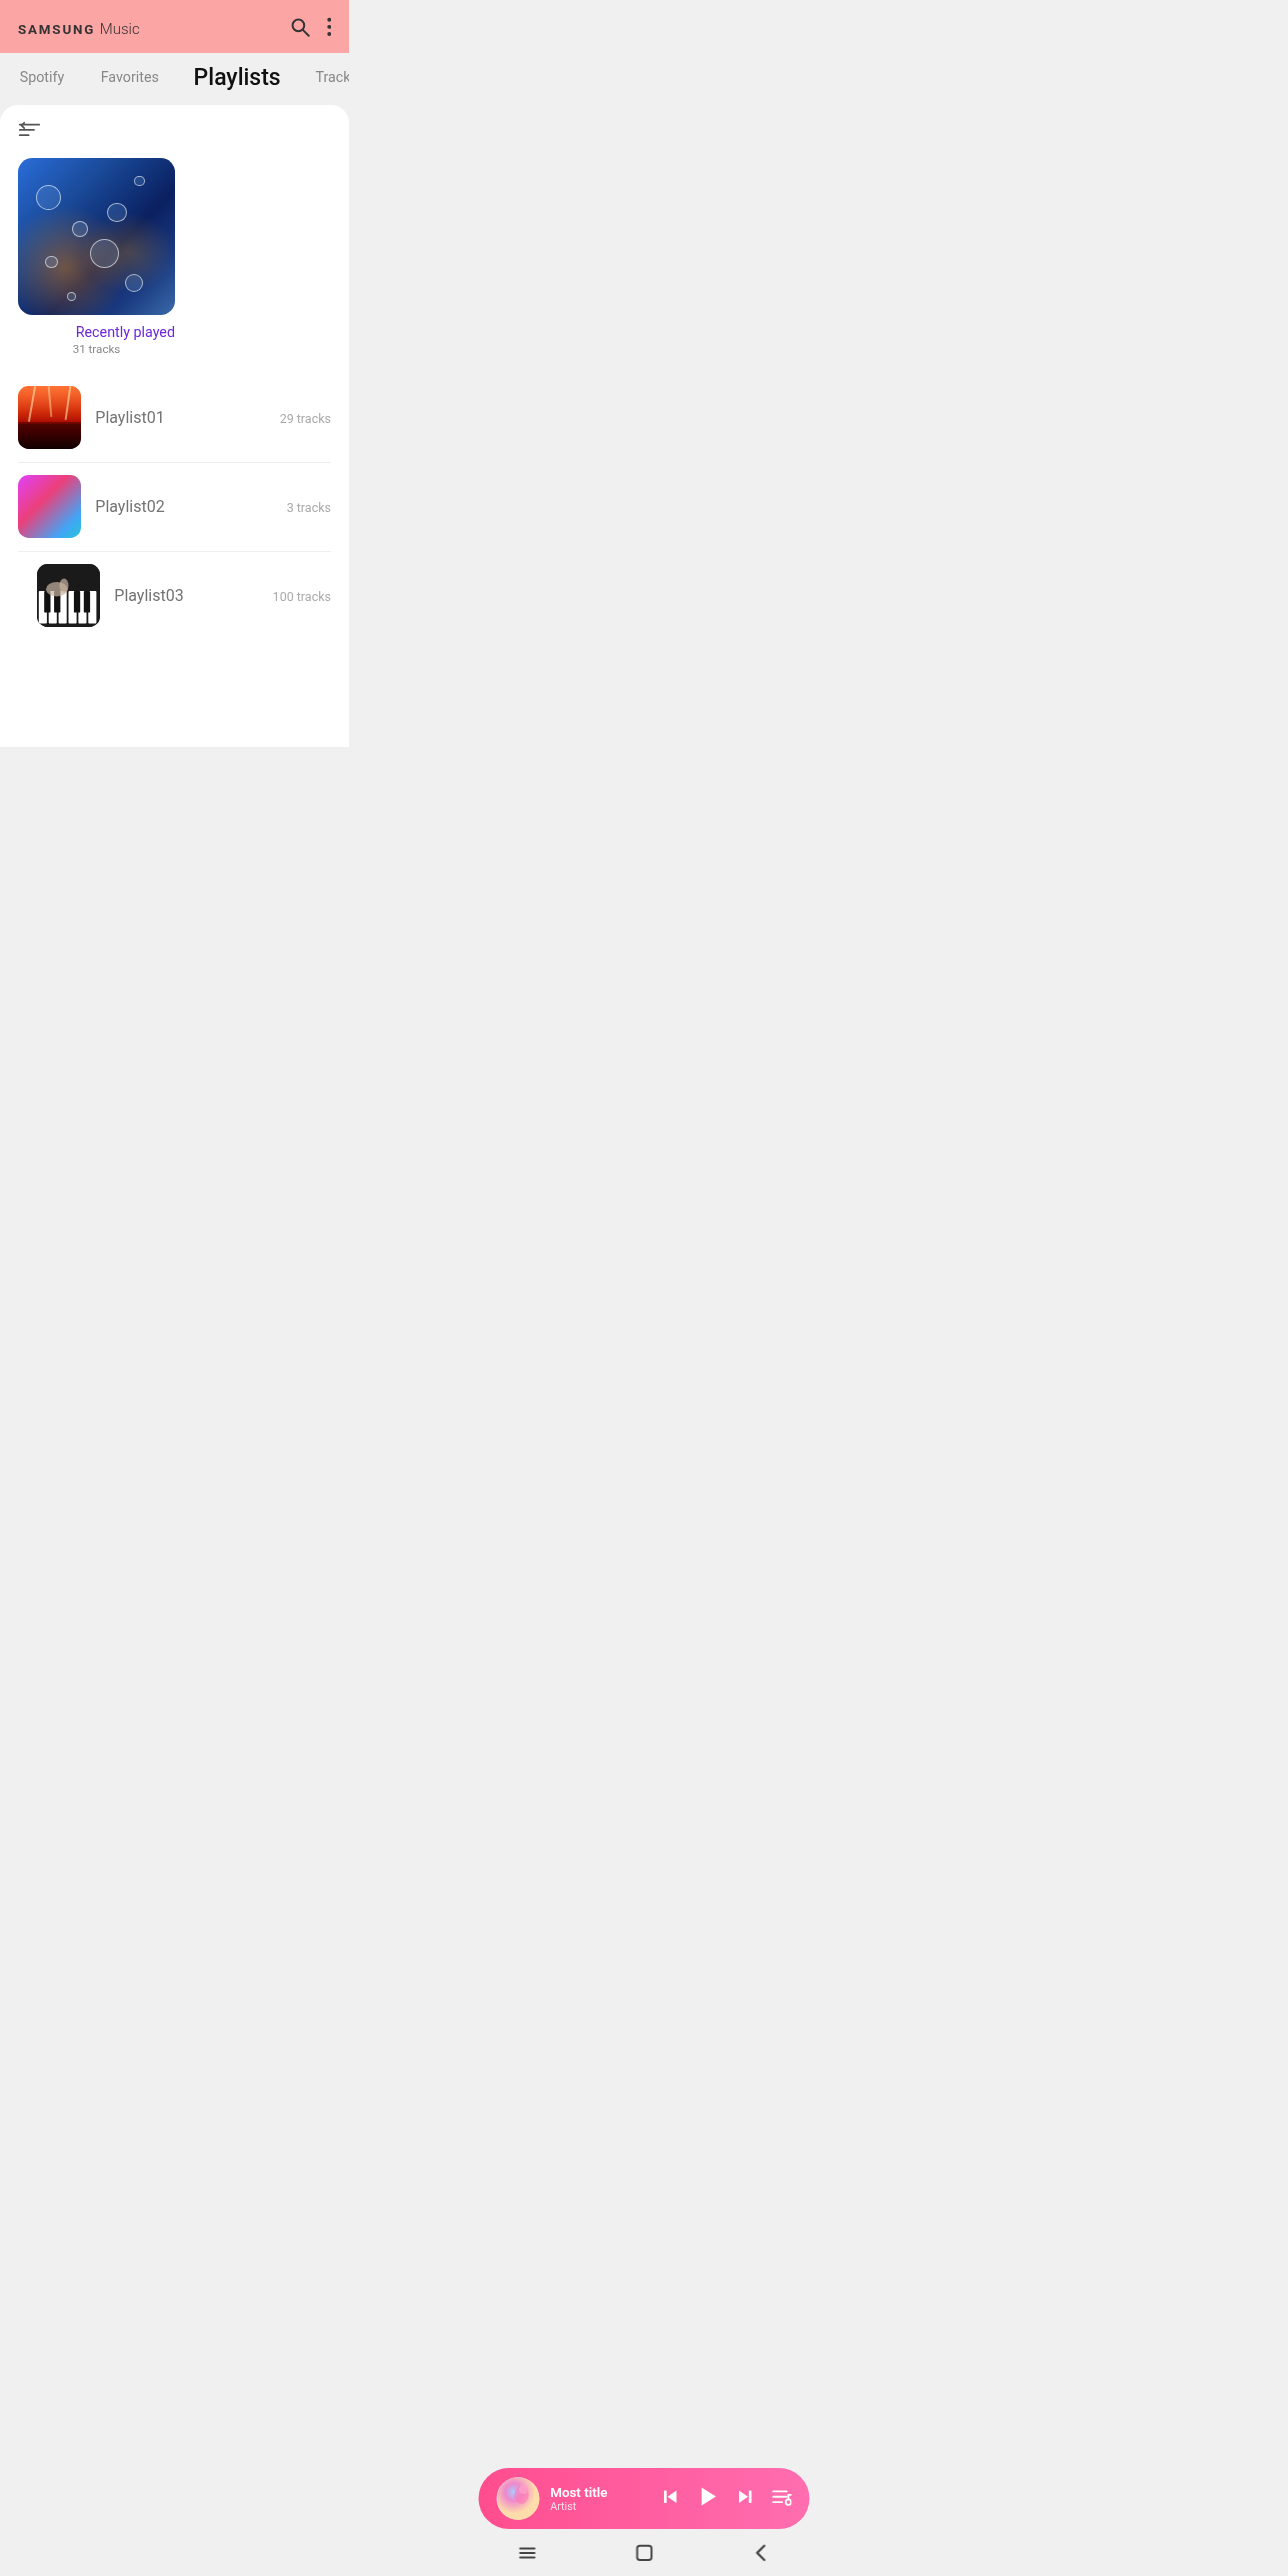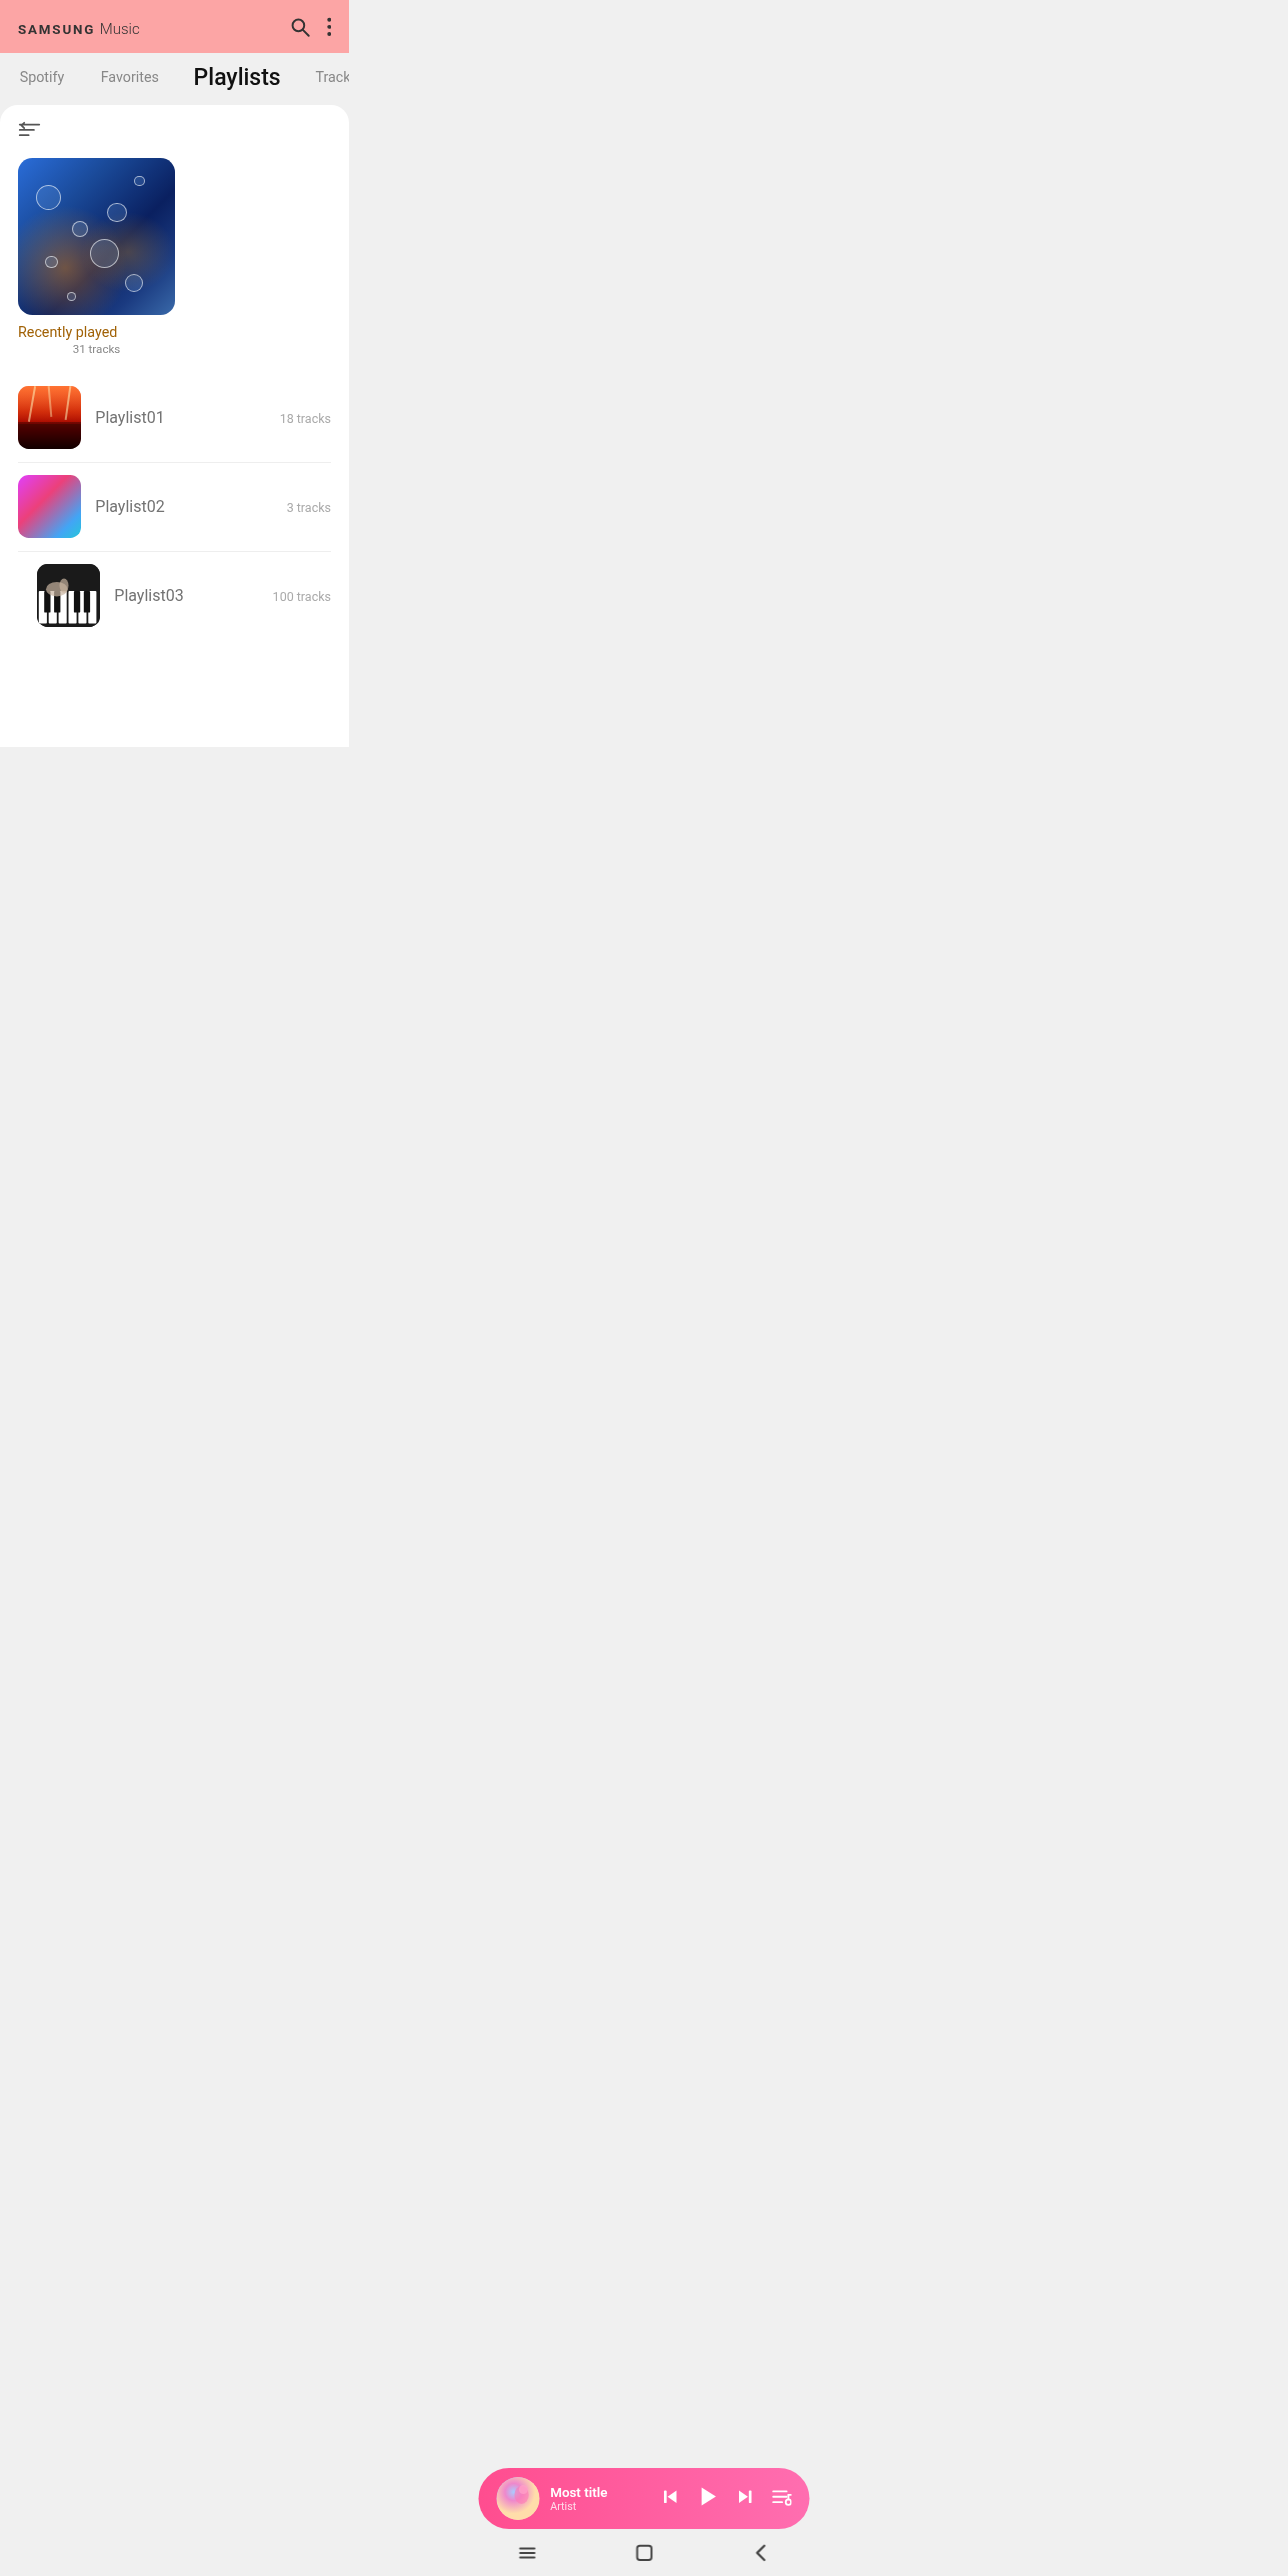--- a/index.html
+++ b/index.html
@@ -110,22 +110,22 @@
     }
     .featured-card-image {
       width: 157px;
       height: 157px;
       border-radius: 14.3px;
       overflow: hidden;
       margin-bottom: 9px;
     }
     .featured-card-title {
       font-size: 14.3px;
-      color: #a16207;
-      text-align: left;
+      color: #6d28d9;
+      text-align: right;
       font-weight: 400;
     }
     .featured-card-subtitle {
       font-size: 11.6px;
       color: #888;
       text-align: center;
       margin-top: 1.8px;
     }
 
     
@@ -399,21 +399,21 @@
           <div style="position:absolute;top:0;left:0;right:0;height:60%;background:linear-gradient(180deg,rgba(255,120,50,0.7) 0%,rgba(180,0,0,0.3) 100%);"></div>
 
           <div style="position:absolute;top:0;left:13.4px;width:1.8px;height:36px;background:rgba(255,255,200,0.5);transform:rotate(10deg);"></div>
           <div style="position:absolute;top:0;left:31px;width:1.8px;height:31px;background:rgba(255,255,200,0.4);transform:rotate(-5deg);"></div>
           <div style="position:absolute;top:0;left:49px;width:1.8px;height:34px;background:rgba(255,255,200,0.5);transform:rotate(8deg);"></div>
         </div>
       </div>
       <div class="playlist-info">
         <div class="playlist-name">Playlist01</div>
       </div>
-      <div class="playlist-tracks">18 tracks</div>
+      <div class="playlist-tracks">29 tracks</div>
     </div>
 
     <div class="playlist-item">
       <div class="playlist-thumb">
         <div class="thumb-geometric"></div>
       </div>
       <div class="playlist-info">
         <div class="playlist-name">Playlist02</div>
       </div>
       <div class="playlist-tracks">3 tracks</div>

